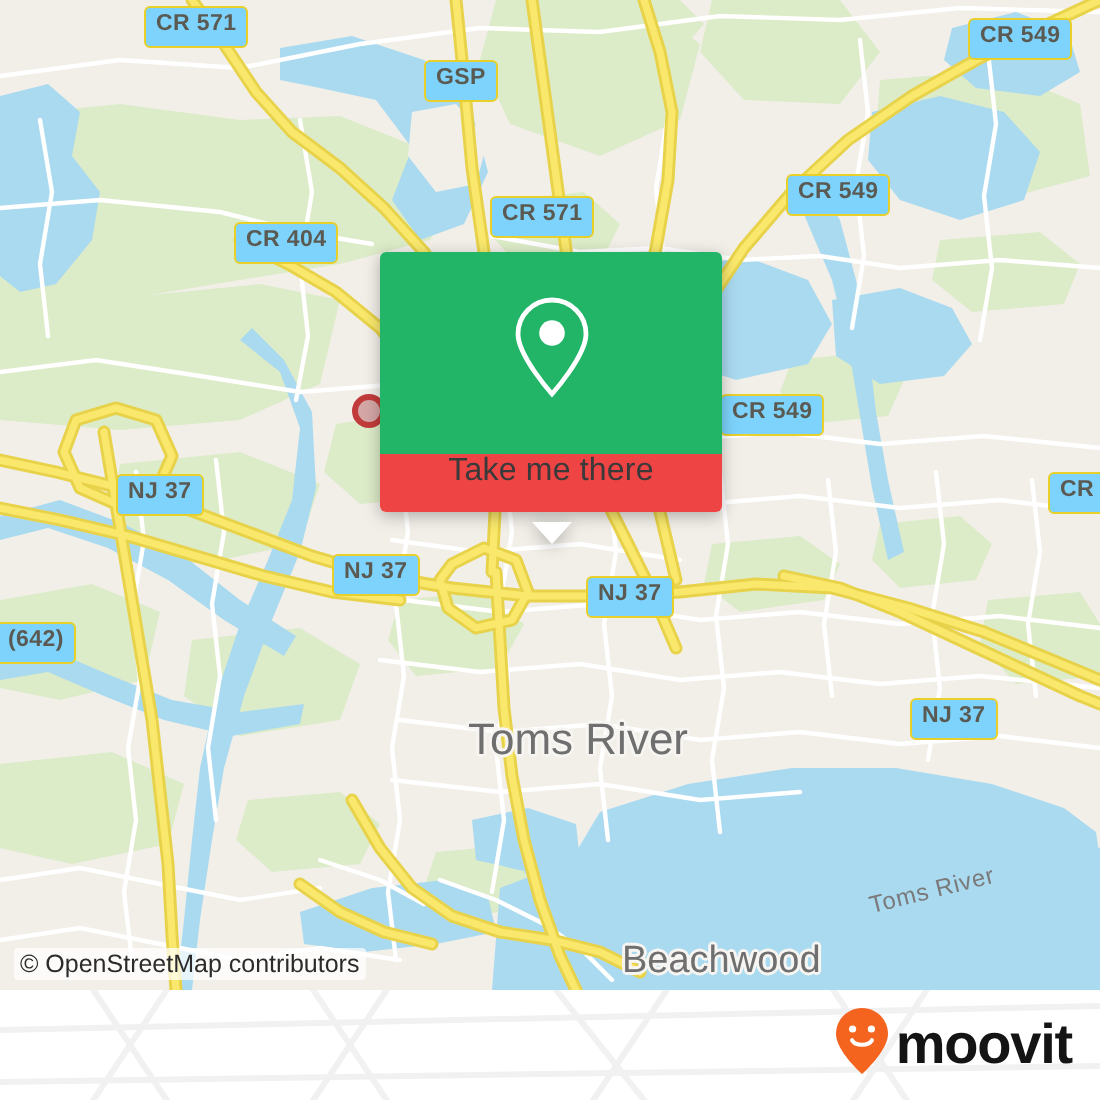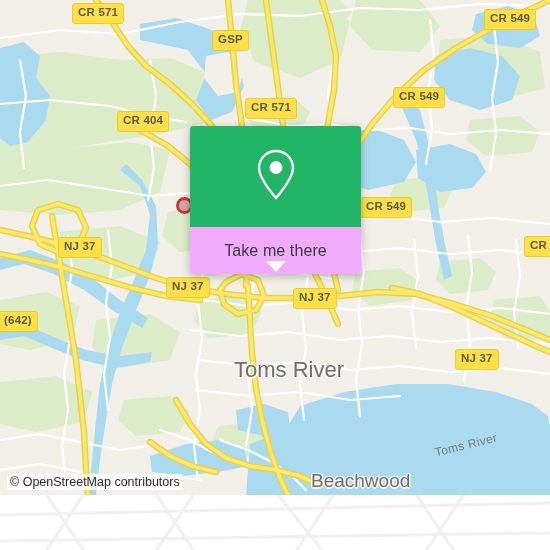--- a/index.html
+++ b/index.html
@@ -33,21 +33,21 @@
     position: absolute;
     left: 0; top: 0;
     width: 550px;
     height: 495px;
     display: block;
   }
 
   
   .shield {
     position: absolute;
-    background: #fde047;
+    background: #7dd3fc;
     border: 1.5px solid #e8cf2a;
     border-radius: 3px;
     color: #5a5a52;
     font-family: "Liberation Sans", sans-serif;
     font-weight: bold;
     font-size: 11.5px;
     line-height: 1;
     padding: 3px 5px 4px 5px;
     white-space: nowrap;
     letter-spacing: 0.2px;
@@ -102,24 +102,23 @@
     overflow: hidden;
   }
   .callout-head {
     background: #22b467;
     height: 101px;
     display: flex;
     align-items: center;
     justify-content: center;
   }
   .callout-foot {
-    background: #f0abfc;
-    height: 47px;
+    background: #ef4444;
+    height: 29px;
     display: flex;
-    align-items: center;
     justify-content: center;
   }
   .callout-foot span {
     color: #3a3a3a;
     font-family: "Liberation Sans", sans-serif;
     font-size: 16px;
     letter-spacing: 0.1px;
   }
   .callout-tail {
     position: absolute;
@@ -389,14 +388,25 @@
         <path d="M150 -10 L200 65"></path>
         <path d="M200 -10 L150 65"></path>
         <path d="M270 -10 L330 65"></path>
         <path d="M340 -10 L290 65"></path>
         <path d="M410 -10 L460 65"></path>
         <path d="M470 -10 L420 65"></path>
         <path d="M0 20 L550 8"></path>
         <path d="M0 46 L550 38"></path>
       </g>
     </svg>
+    <div class="brand">
+      <span>
+        <svg width="30" height="36" viewBox="0 0 30 36">
+          <path d="M15 1.5 C7.8 1.5 2 7.3 2 14.5 C2 23 15 34.5 15 34.5 C15 34.5 28 23 28 14.5 C28 7.3 22.2 1.5 15 1.5 Z" fill="#f4641e"></path>
+          <circle cx="10.3" cy="12" r="1.8" fill="#ffffff"></circle>
+          <circle cx="19.7" cy="12" r="1.8" fill="#ffffff"></circle>
+          <path d="M10 17.6 C11.7 20.6 18.3 20.6 20 17.6" stroke="#ffffff" stroke-width="2" fill="none" stroke-linecap="round"></path>
+        </svg>
+      </span>
+      <span class="brand-text">moovit</span>
+    </div>
   </div>
 </div>
 
 </body></html>

